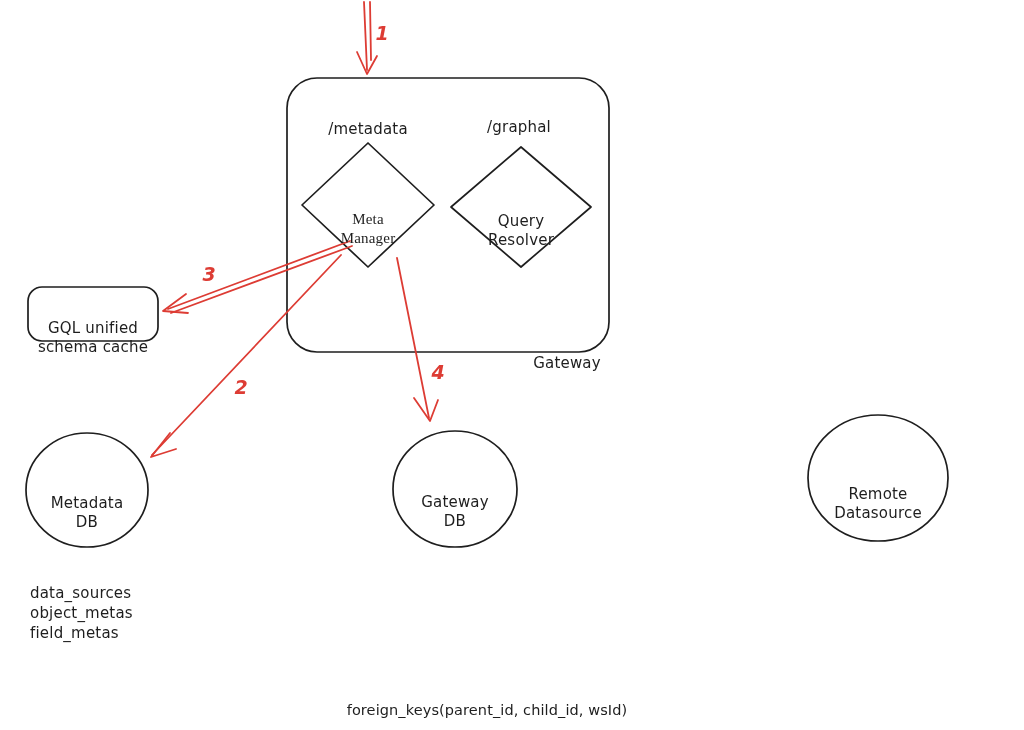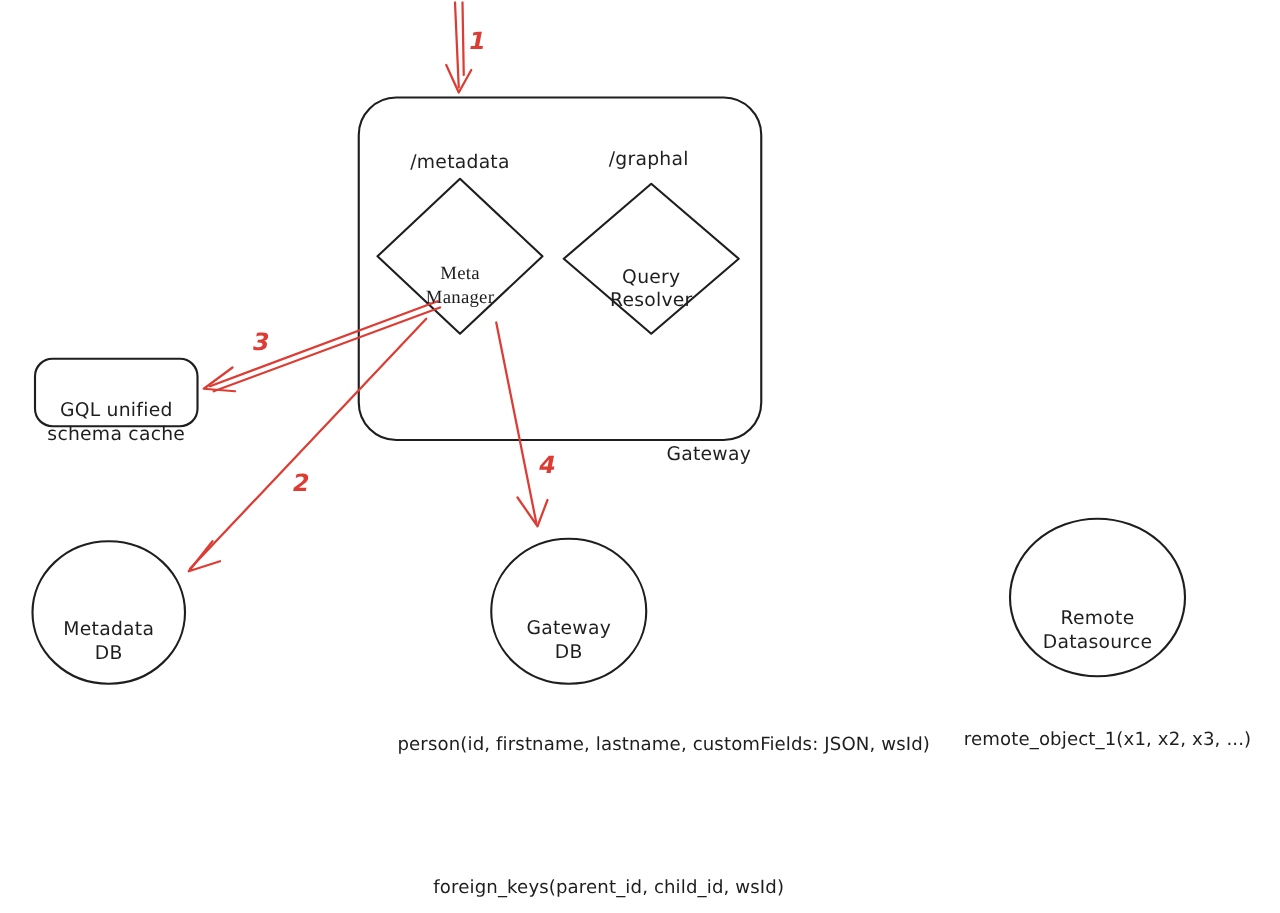--- a/index.html
+++ b/index.html
@@ -111,18 +111,21 @@
   <div class="label node-label" style="left:878px; top:480px;">
     <span>Remote</span>
     <span>Datasource</span>
   </div>
 
   <div class="arrow-num" style="left:382px; top:33px;">1</div>
   <div class="arrow-num" style="left:241px; top:387px;">2</div>
   <div class="arrow-num" style="left:209px; top:274px;">3</div>
   <div class="arrow-num" style="left:438px; top:372px;">4</div>
 
+  <div class="table-list" style="left:30px; top:583px;">
+    <div>data_sources</div>
+    <div>object_metas</div>
+    <div>field_metas</div>
+  </div>
 
-  <div class="schema" style="left:531px; top:596px;">person(id, firstname, lastname, customFields: JSON, wsId)</div>
   <div class="schema" style="left:487px; top:710px;">foreign_keys(parent_id, child_id, wsId)</div>
-  <div class="schema" style="left:886px; top:592px;">remote_object_1(x1, x2, x3, ...)</div>
 
 </div>
 
 </body></html>

